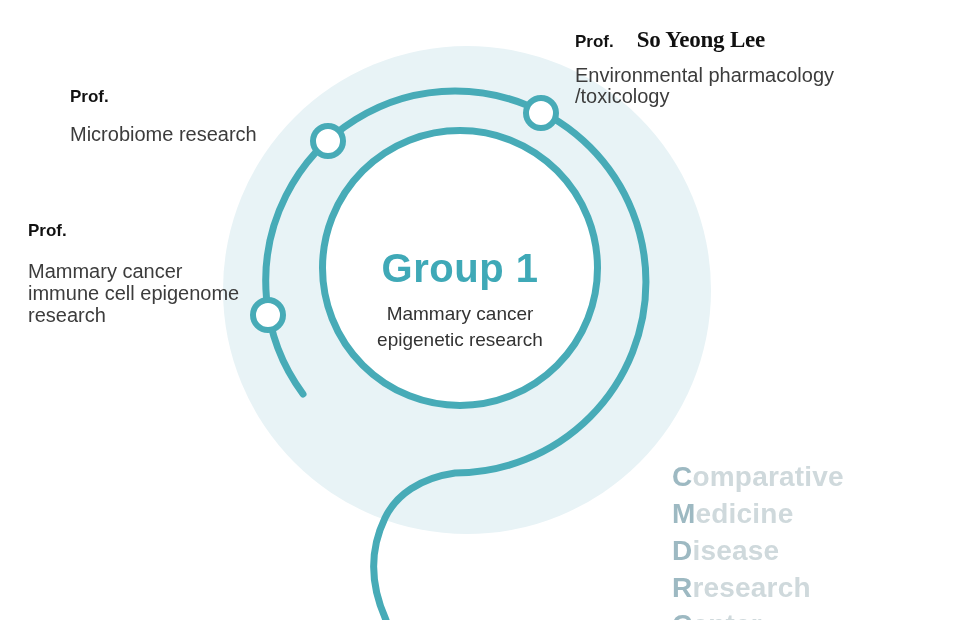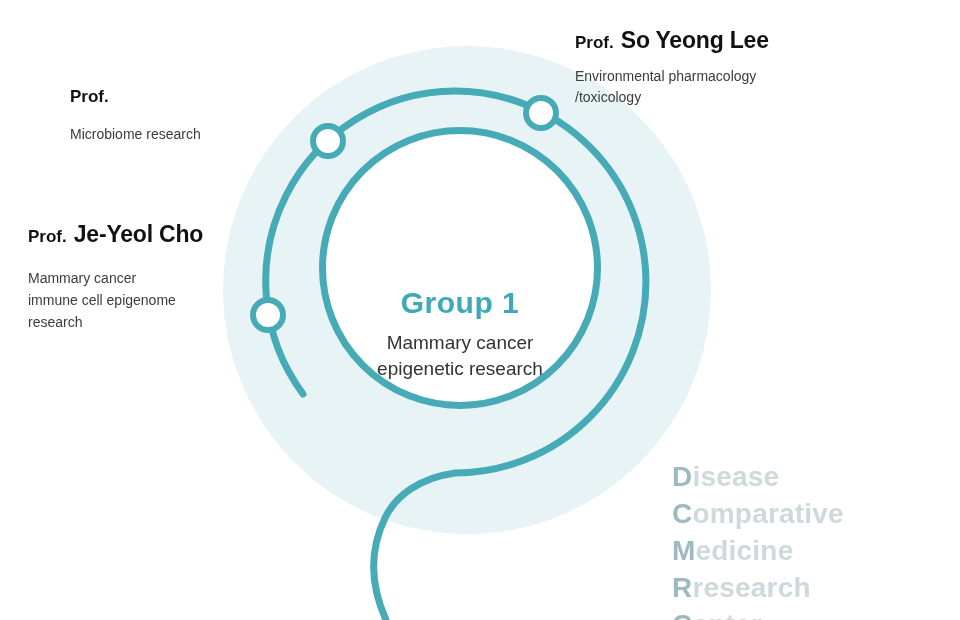--- a/index.html
+++ b/index.html
@@ -16,27 +16,27 @@
   }
   .spiral-svg { position: absolute; left: 0; top: 0; width: 960px; height: 620px; }
   .spiral-path { fill: none; stroke: var(--teal, #47abb7); stroke-width: 7; stroke-linecap: round; }
   .node { fill: #ffffff; stroke: var(--teal, #47abb7); stroke-width: 6; }
   .inner-circle {
     position: absolute; left: 319px; top: 127px;
     width: 282px; height: 282px; border-radius: 50%;
     background: #ffffff; border: 7px solid var(--teal, #47abb7);
     box-sizing: border-box; text-align: center; padding-top: 112px;
   }
-  .group-title { font-size: 30px; font-weight: bold; color: var(--title-teal, #3fa9b7); letter-spacing: 0.5px; margin-top: 40px; }
+  .group-title { font-size: 40px; font-weight: bold; color: var(--title-teal, #3fa9b7); letter-spacing: 0.5px; }
   .group-subtitle { margin-top: 10px; font-size: 19px; line-height: 26px; color: var(--subtitle-text, #333333); white-space: pre-line; }
   .prof { position: absolute; }
-  .prof-heading { display: flex; align-items: baseline; gap: 7px; color: var(--heading-text, #111111); }
+  .prof-heading { display: flex; align-items: baseline; gap: 23px; color: var(--heading-text, #111111); }
   .prof-prefix { font-size: 17px; font-weight: bold; }
-  .prof-name { font-size: 23px; font-weight: bold; letter-spacing: -0.2px; }
-  .prof-desc { font-size: 14px; line-height: 21px; color: var(--desc-text, #3c3c3c); white-space: pre-line; }
+  .prof-name { font-size: 23px; font-weight: bold; letter-spacing: -0.2px; font-family: Liberation Serif, serif; }
+  .prof-desc { font-size: 20px; line-height: 21px; color: var(--desc-text, #3c3c3c); white-space: pre-line; }
   .prof-seongbeom { left: 70px; top: 87px; }
   .prof-seongbeom .prof-desc { margin-top: 17px; margin-left: 0; }
   .prof-soyeong { left: 575px; top: 27px; }
   .prof-soyeong .prof-desc { margin-top: 12px; }
   .prof-jeyeol { left: 28px; top: 221px; }
   .prof-jeyeol .prof-desc { margin-top: 19px; line-height: 22px; }
   .watermark {
     position: absolute; left: 672px; top: 458px;
     font-size: 28px; font-weight: bold; line-height: 37px; letter-spacing: 0.2px;
   }
@@ -73,25 +73,24 @@
     <span class="prof-prefix">Prof.</span>
     <span class="prof-name">So Yeong Lee</span>
   </div>
   <div class="prof-desc">Environmental pharmacology
 /toxicology</div>
 </div>
 
 <div class="prof prof-jeyeol">
   <div class="prof-heading">
     <span class="prof-prefix">Prof.</span>
-    <span class="prof-name">Je-Yeol Cho</span>
   </div>
   <div class="prof-desc">Mammary cancer
 immune cell epigenome
 research</div>
 </div>
 
 <div class="watermark">
+  <div class="wm-line"><span class="wm-cap">C</span><span class="wm-rest">omparative </span><span class="wm-cap">M</span><span class="wm-rest">edicine</span></div>
   <div class="wm-line"><span class="wm-cap">D</span><span class="wm-rest">isease</span></div>
-  <div class="wm-line"><span class="wm-cap">C</span><span class="wm-rest">omparative </span><span class="wm-cap">M</span><span class="wm-rest">edicine</span></div>
   <div class="wm-line"><span class="wm-cap">R</span><span class="wm-rest">research</span></div>
   <div class="wm-line"><span class="wm-cap">C</span><span class="wm-rest">enter</span></div>
 </div>
 
 </body></html>

